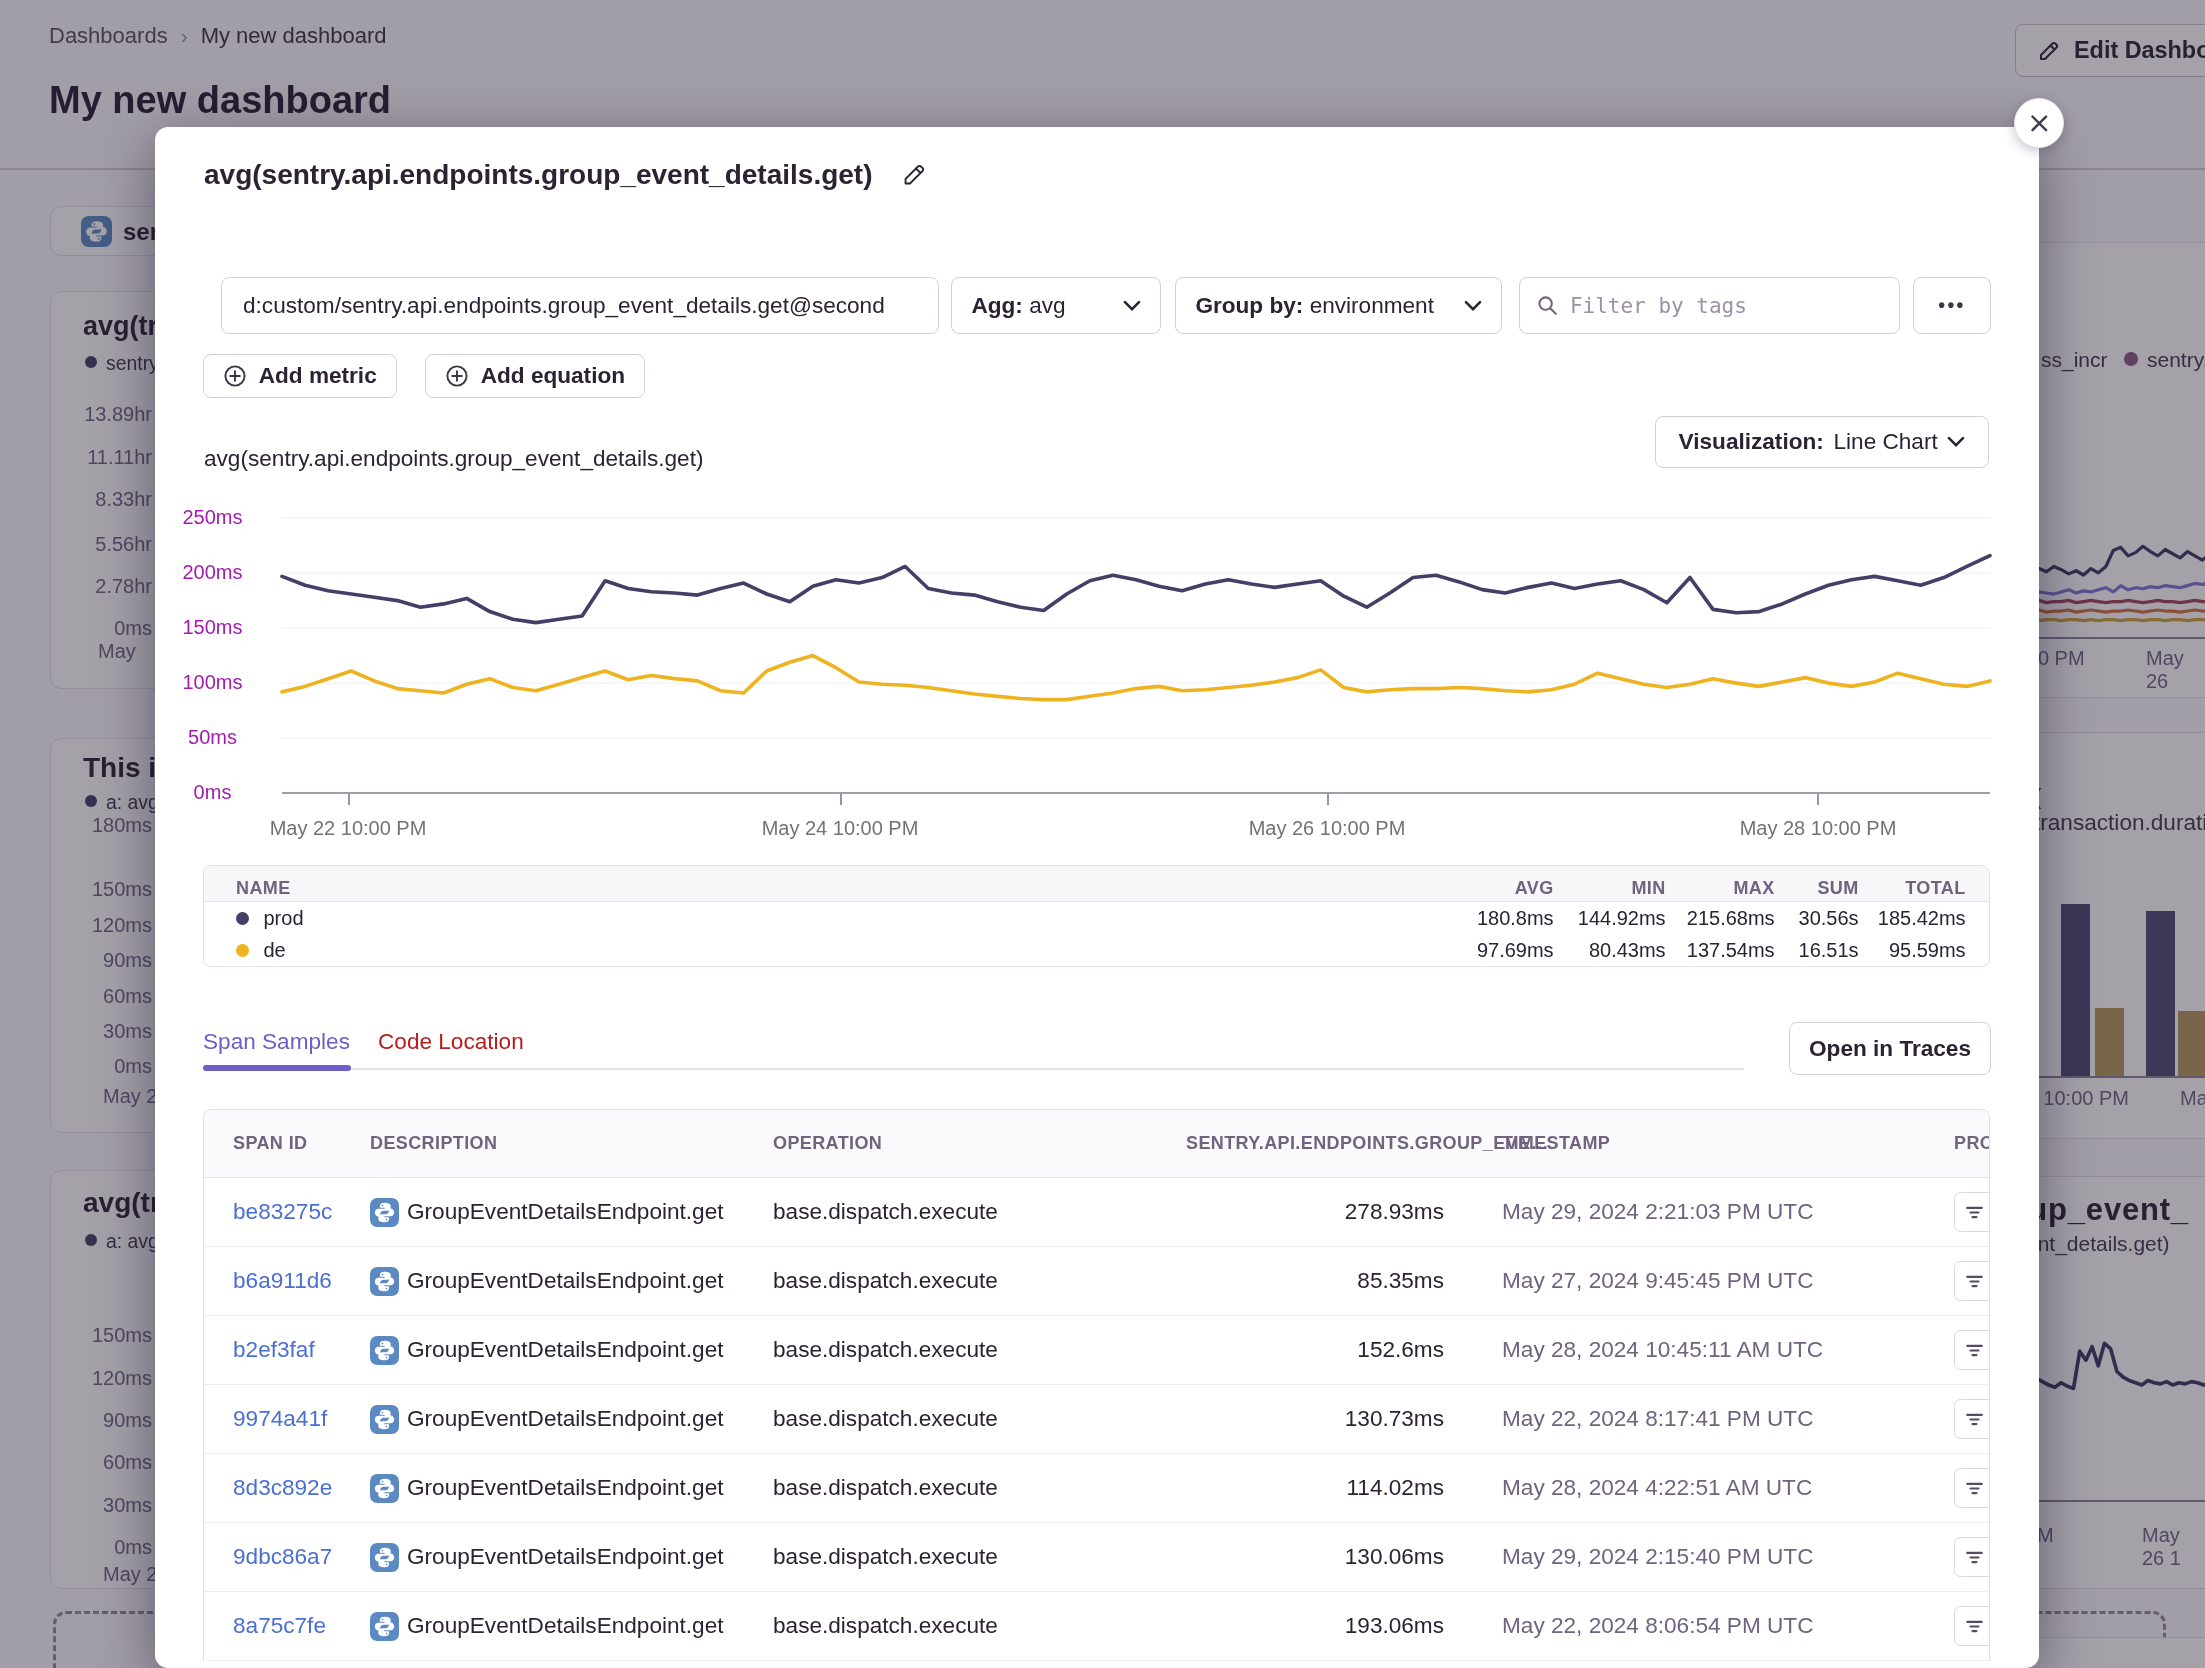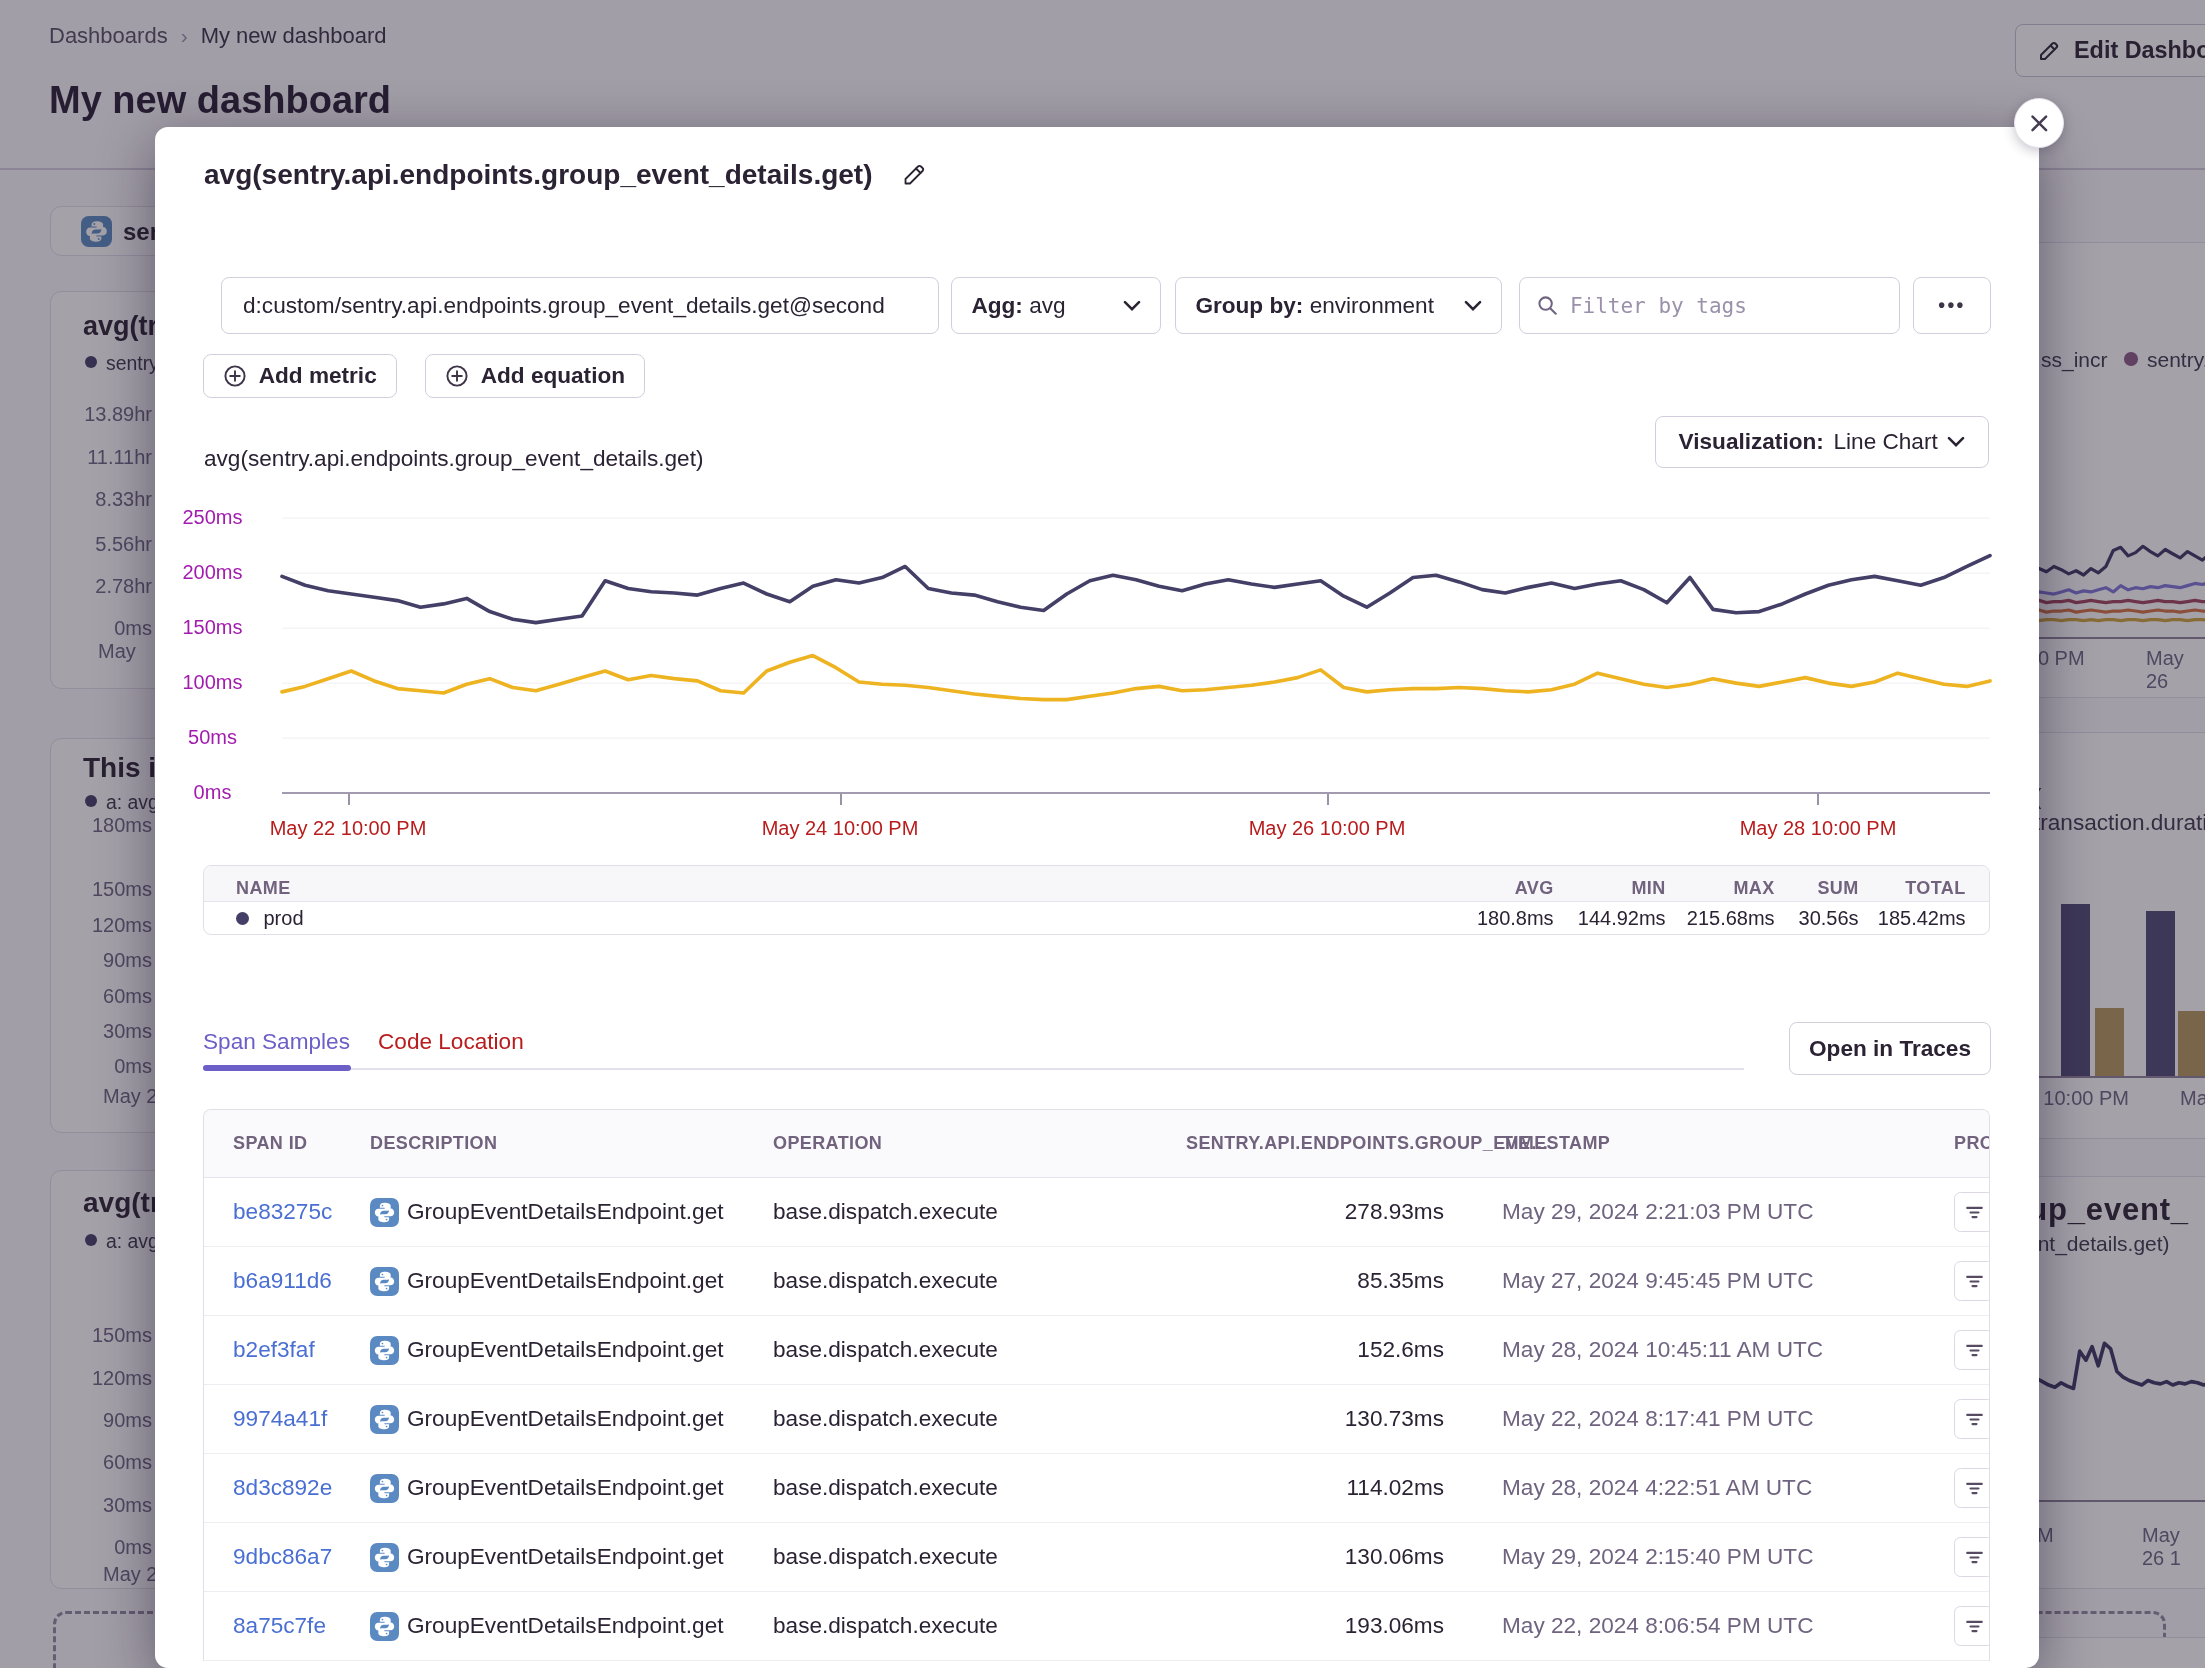--- a/index.html
+++ b/index.html
@@ -55,21 +55,21 @@
     background:#fff; display:flex; align-items:center; gap:11.3px; padding:0 19.4px;
     font-size:22.6px; font-weight:bold; color:#2b2233; cursor:pointer; }
   .add-metric { left:48px; }
   .add-eq { left:270px; }
   .chart-label { position:absolute; left:49px; top:319px; font-size:22.6px; color:#2b2233; }
   .viz-btn { position:absolute; left:1500px; top:289px; width:334px; height:52px; border:1.6px solid #d4cedc;
     border-radius:8px; display:flex; align-items:center; justify-content:center; gap:9.7px; font-size:22.6px; }
   .viz-btn .q-label { font-weight:bold; }
   .ytick { position:absolute; left:6.5px; width:102px; text-align:center; font-size:20px; color:#a21caf; }
   #main-chart { position:absolute; left:127px; top:391px; overflow:visible; }
-  .xtick-label { position:absolute; width:210px; text-align:center; font-size:20px; color:#b91c1c; top:690px; }
+  .xtick-label { position:absolute; width:210px; text-align:center; font-size:20px; color:#737373; top:690px; }
   .xtick-mark { position:absolute; width:1.6px; height:11.3px; background:#9b91a8; top:667px; }
   
   .summary { position:absolute; left:48px; top:738px; width:1787px; border:1.6px solid #e2dde8;
     border-radius:8px; overflow:hidden; }
   .summary-header { height:36px; background:#f7f6f9; border-bottom:1.6px solid #e7e2ec;
     display:grid; grid-template-columns:1fr 121px 112px 109px 84px 107px; align-items:center;
     padding:0 23.4px 0 32px; font-size:18px; font-weight:bold; color:#71637e; letter-spacing:0.4px; }
   .summary-header span { text-align:right;margin-top:9px; }
   .summary-header span:first-child { text-align:left; }
   .summary-row { height:32px; display:grid; grid-template-columns:1fr 121px 112px 109px 84px 107px;
@@ -331,20 +331,31 @@
         <span class="sname">
             <span class="sdot" style="background: rgb(67, 63, 102);"></span>
             <span>prod</span>
           </span>
         <span>180.8ms</span>
         <span>144.92ms</span>
         <span>215.68ms</span>
         <span>30.56s</span>
         <span>185.42ms</span>
       </div>
+      <div class="summary-row">
+        <span class="sname">
+            <span class="sdot" style="background: rgb(238, 179, 32);"></span>
+            <span>de</span>
+          </span>
+        <span>97.69ms</span>
+        <span>80.43ms</span>
+        <span>137.54ms</span>
+        <span>16.51s</span>
+        <span>95.59ms</span>
+      </div>
     </div>
 
     <div class="tab tab-active">Span Samples</div>
     <div class="tab tab-inactive">Code Location</div>
     <div class="tab-line"></div>
     <div class="tab-underline"></div>
     <button class="traces-btn">
       <span>Open in Traces</span>
     </button>
 

